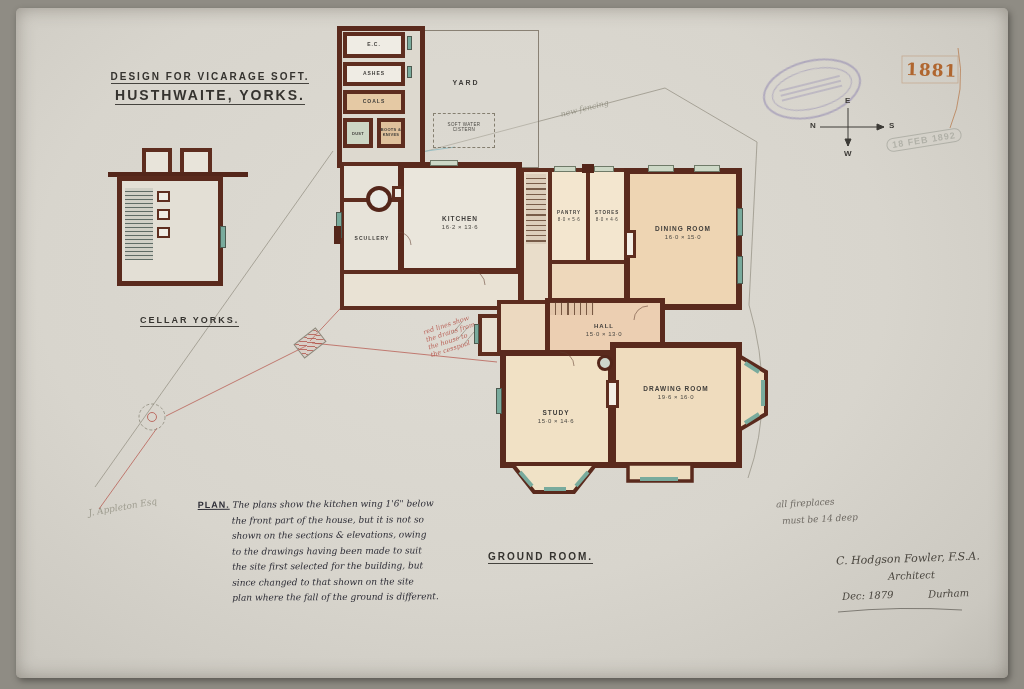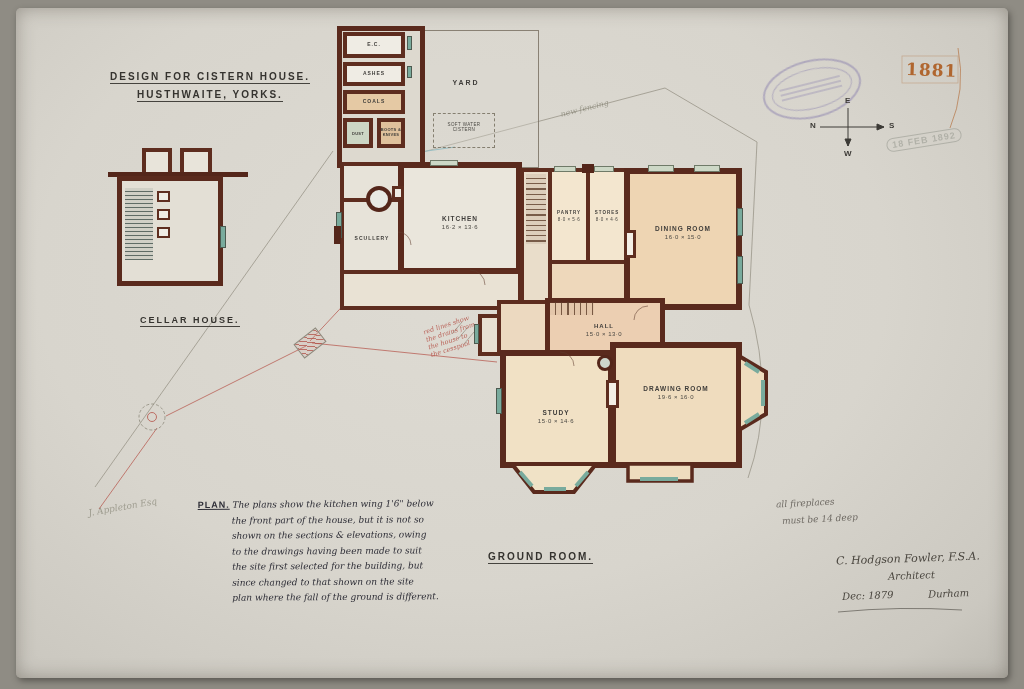--- a/index.html
+++ b/index.html
@@ -70,22 +70,22 @@
     <line x1="157" y1="428" x2="99" y2="509"></line>
   </g>
   <g>
     <circle cx="152" cy="417" r="13" fill="none" stroke="#8d897c" stroke-width="1" stroke-dasharray="3,2" opacity=".8"></circle>
     <circle cx="152" cy="417" r="4.5" fill="none" stroke="#b5544a" stroke-width="1" opacity=".8"></circle>
   </g>
   <polyline points="352,162 420,152 455,147" stroke="#5fa8b8" stroke-width="1.1" fill="none" opacity=".8"></polyline>
 </svg>
 
 <div class="abs" style="left:100px;top:66px;width:220px;text-align:center;">
-  <div class="head" style="position:relative;display:inline-block;">DESIGN FOR CISTERN HOUSE.</div><br>
-  <div class="head" style="position:relative;display:inline-block;margin-top:3px;font-size:10px;">HUSTHWAITE, YORKS.</div>
+  <div class="head" style="position:relative;display:inline-block;">DESIGN FOR VICARAGE SOFT.</div><br>
+  <div class="head" style="position:relative;display:inline-block;margin-top:3px;font-size:14px;">HUSTHWAITE, YORKS.</div>
 </div>
 
 <div class="stamp"></div>
 <div class="year">1881</div>
 <svg class="layer" width="1024" height="689" style="pointer-events:none">
   <path d="M958,48 Q966,90 950,128" stroke="#b0662f" stroke-width="1" fill="none" opacity=".6"></path>
   <rect x="902" y="56" width="56" height="27" fill="none" stroke="#b0662f" stroke-width=".8" opacity=".35"></rect>
 </svg>
 <div class="datestamp">18 FEB 1892</div>
 
@@ -107,21 +107,21 @@
 <div>
   <div class="rm2" style="left:142px;top:148px;width:30px;height:30px;background:#e8e4da;"></div>
   <div class="rm2" style="left:180px;top:148px;width:32px;height:30px;background:#e8e4da;"></div>
   <div class="wall" style="left:108px;top:172px;width:140px;height:5px;"></div>
   <div class="rm" style="left:117px;top:176px;width:106px;height:110px;background:#e3dfd5;"></div>
   <div class="abs stairsV" style="left:125px;top:188px;width:28px;height:72px;"></div>
   <div class="rm2" style="left:157px;top:191px;width:13px;height:11px;background:#efece4;border-width:2px;"></div>
   <div class="rm2" style="left:157px;top:209px;width:13px;height:11px;background:#efece4;border-width:2px;"></div>
   <div class="rm2" style="left:157px;top:227px;width:13px;height:11px;background:#efece4;border-width:2px;"></div>
   <div class="win" style="left:220px;top:226px;width:6px;height:22px;"></div>
-  <div class="head" style="left:140px;top:315px;font-size:9px;">CELLAR HOUSE.</div>
+  <div class="head" style="left:140px;top:315px;font-size:9px;">CELLAR YORKS.</div>
 </div>
 
 <div class="abs" style="left:423px;top:30px;width:116px;height:138px;border:1.2px solid rgba(110,100,85,.75);background:rgba(222,218,208,.35);box-sizing:border-box;"></div>
 <span class="lbl" style="left:466px;top:82px;font-size:7px;letter-spacing:2px;">YARD</span>
 <div class="abs" style="left:433px;top:113px;width:62px;height:35px;border:1px dashed #857f70;box-sizing:border-box;">
   <div style="text-align:center;margin-top:8px;font-size:4.5px;letter-spacing:.4px;color:#4a4843;">
     <div>SOFT WATER</div>
     <div>CISTERN</div>
   </div>
 </div>

